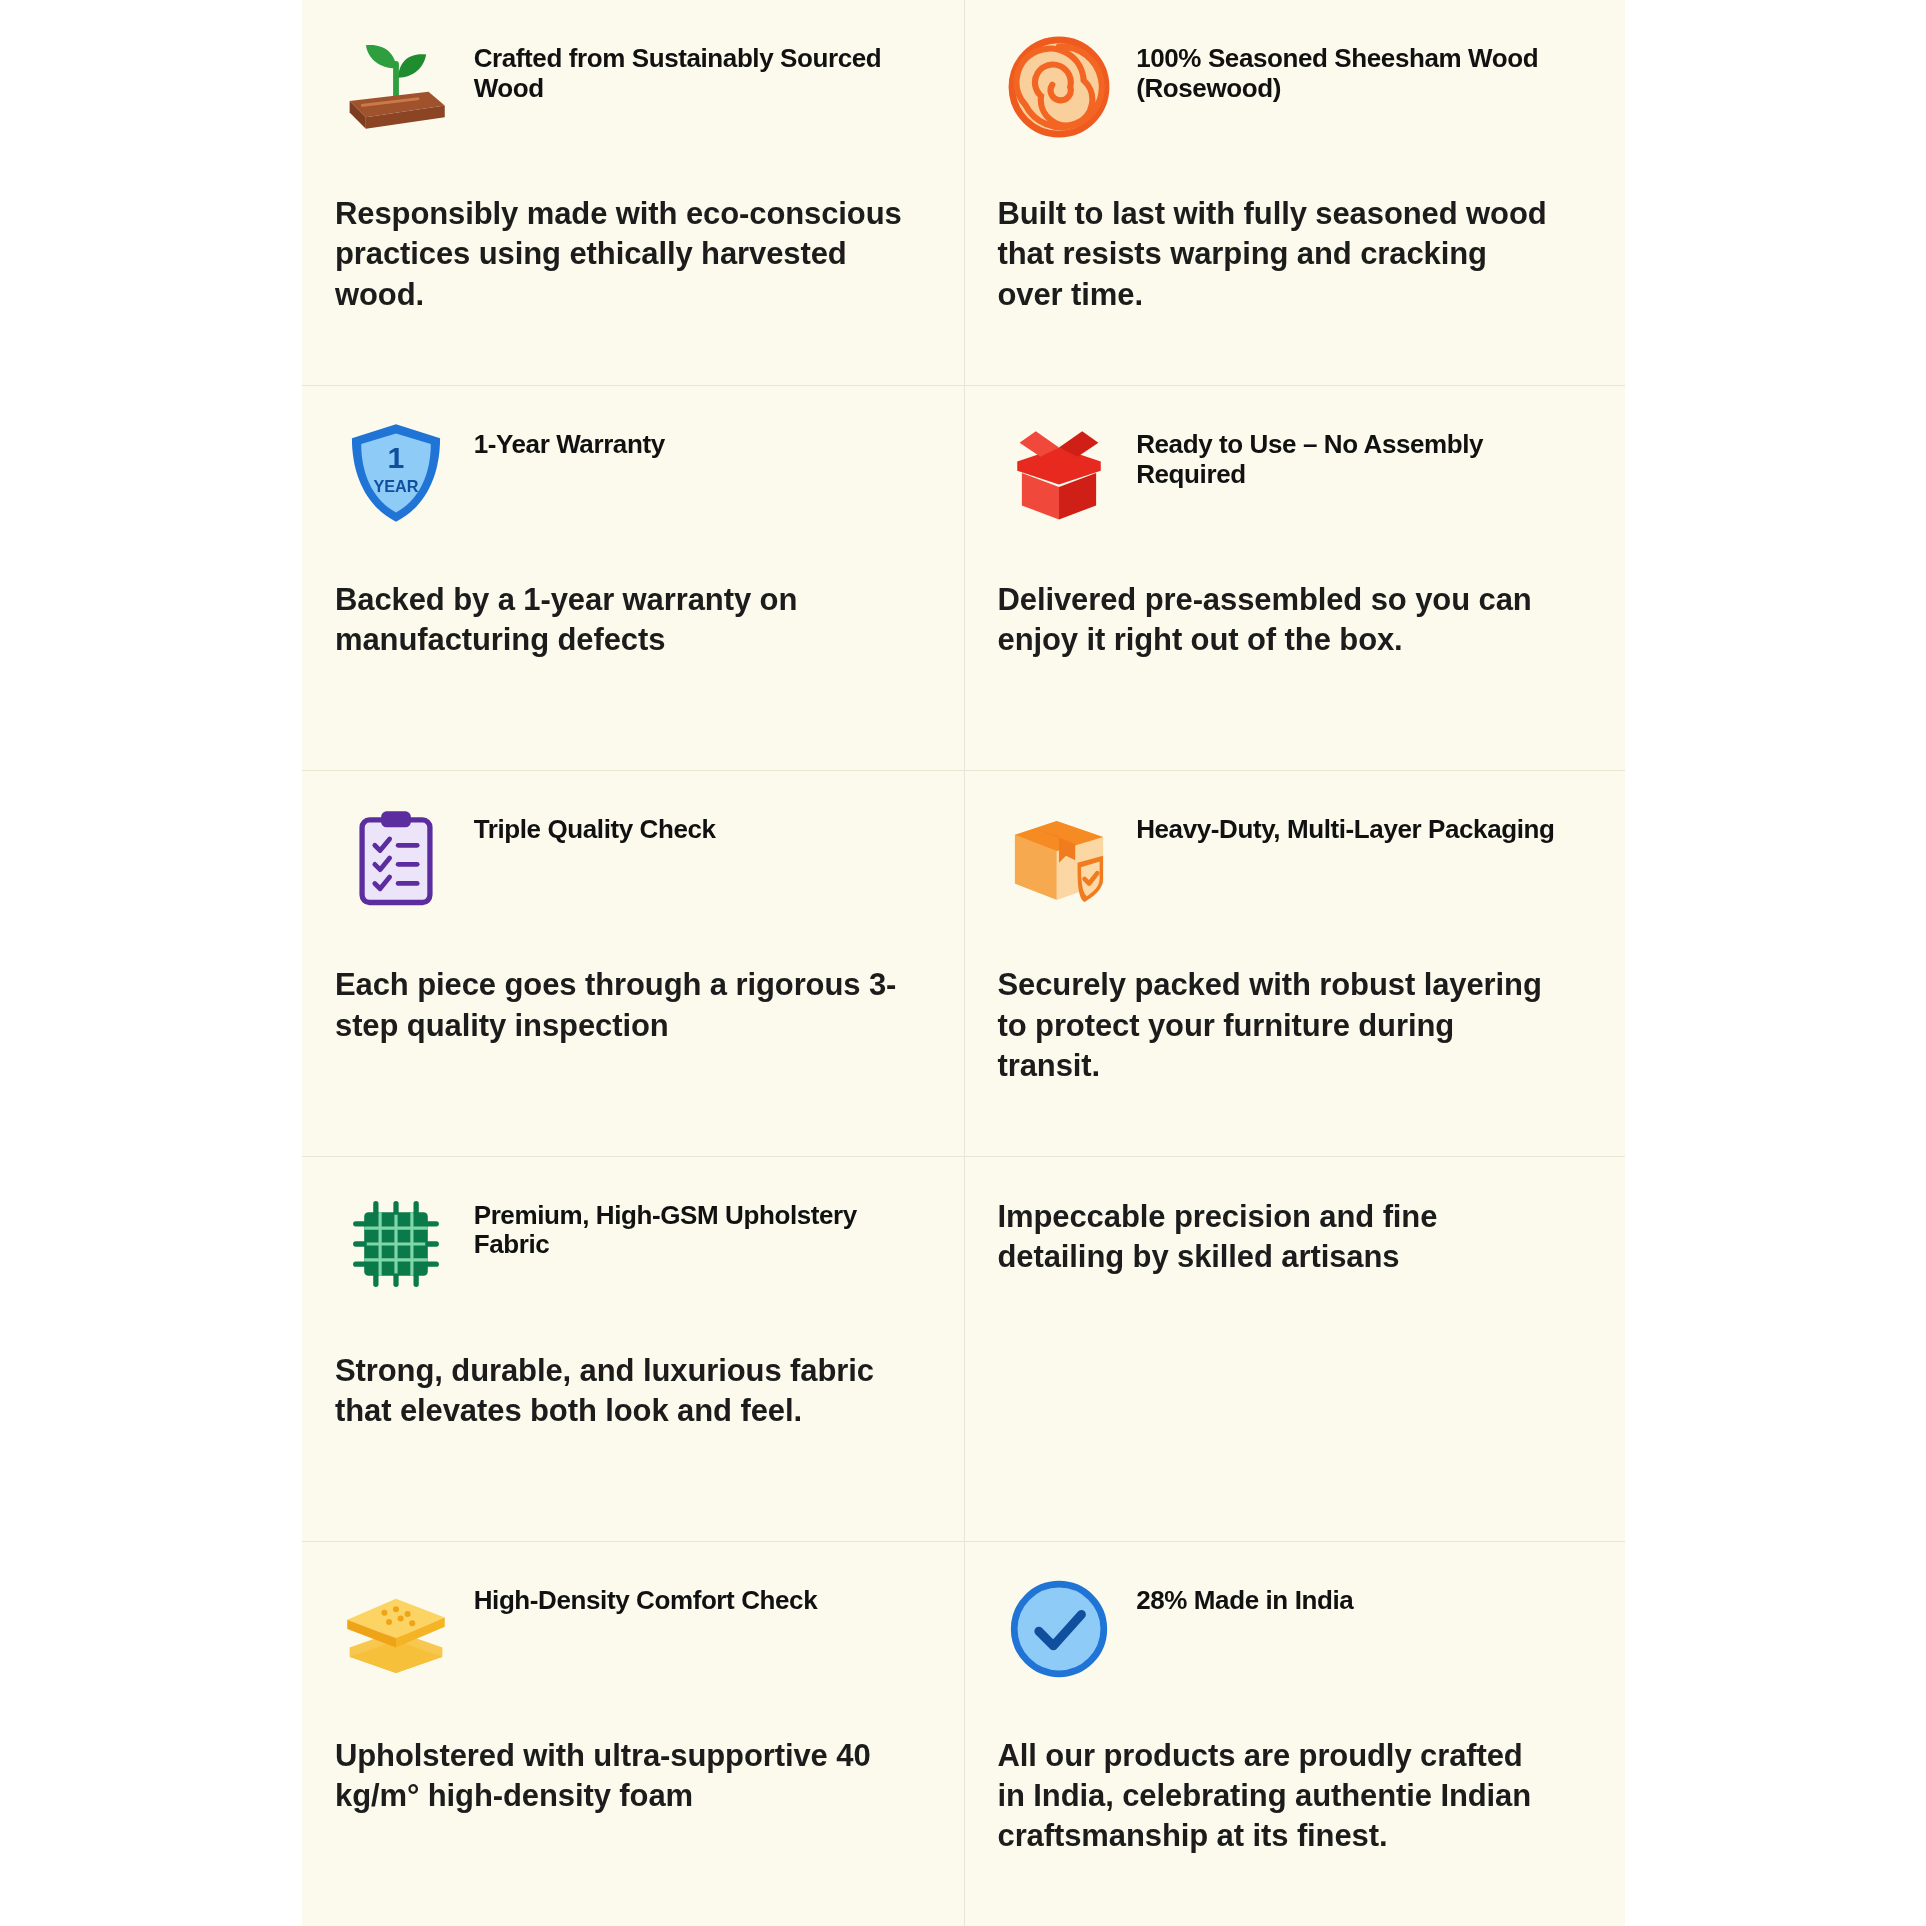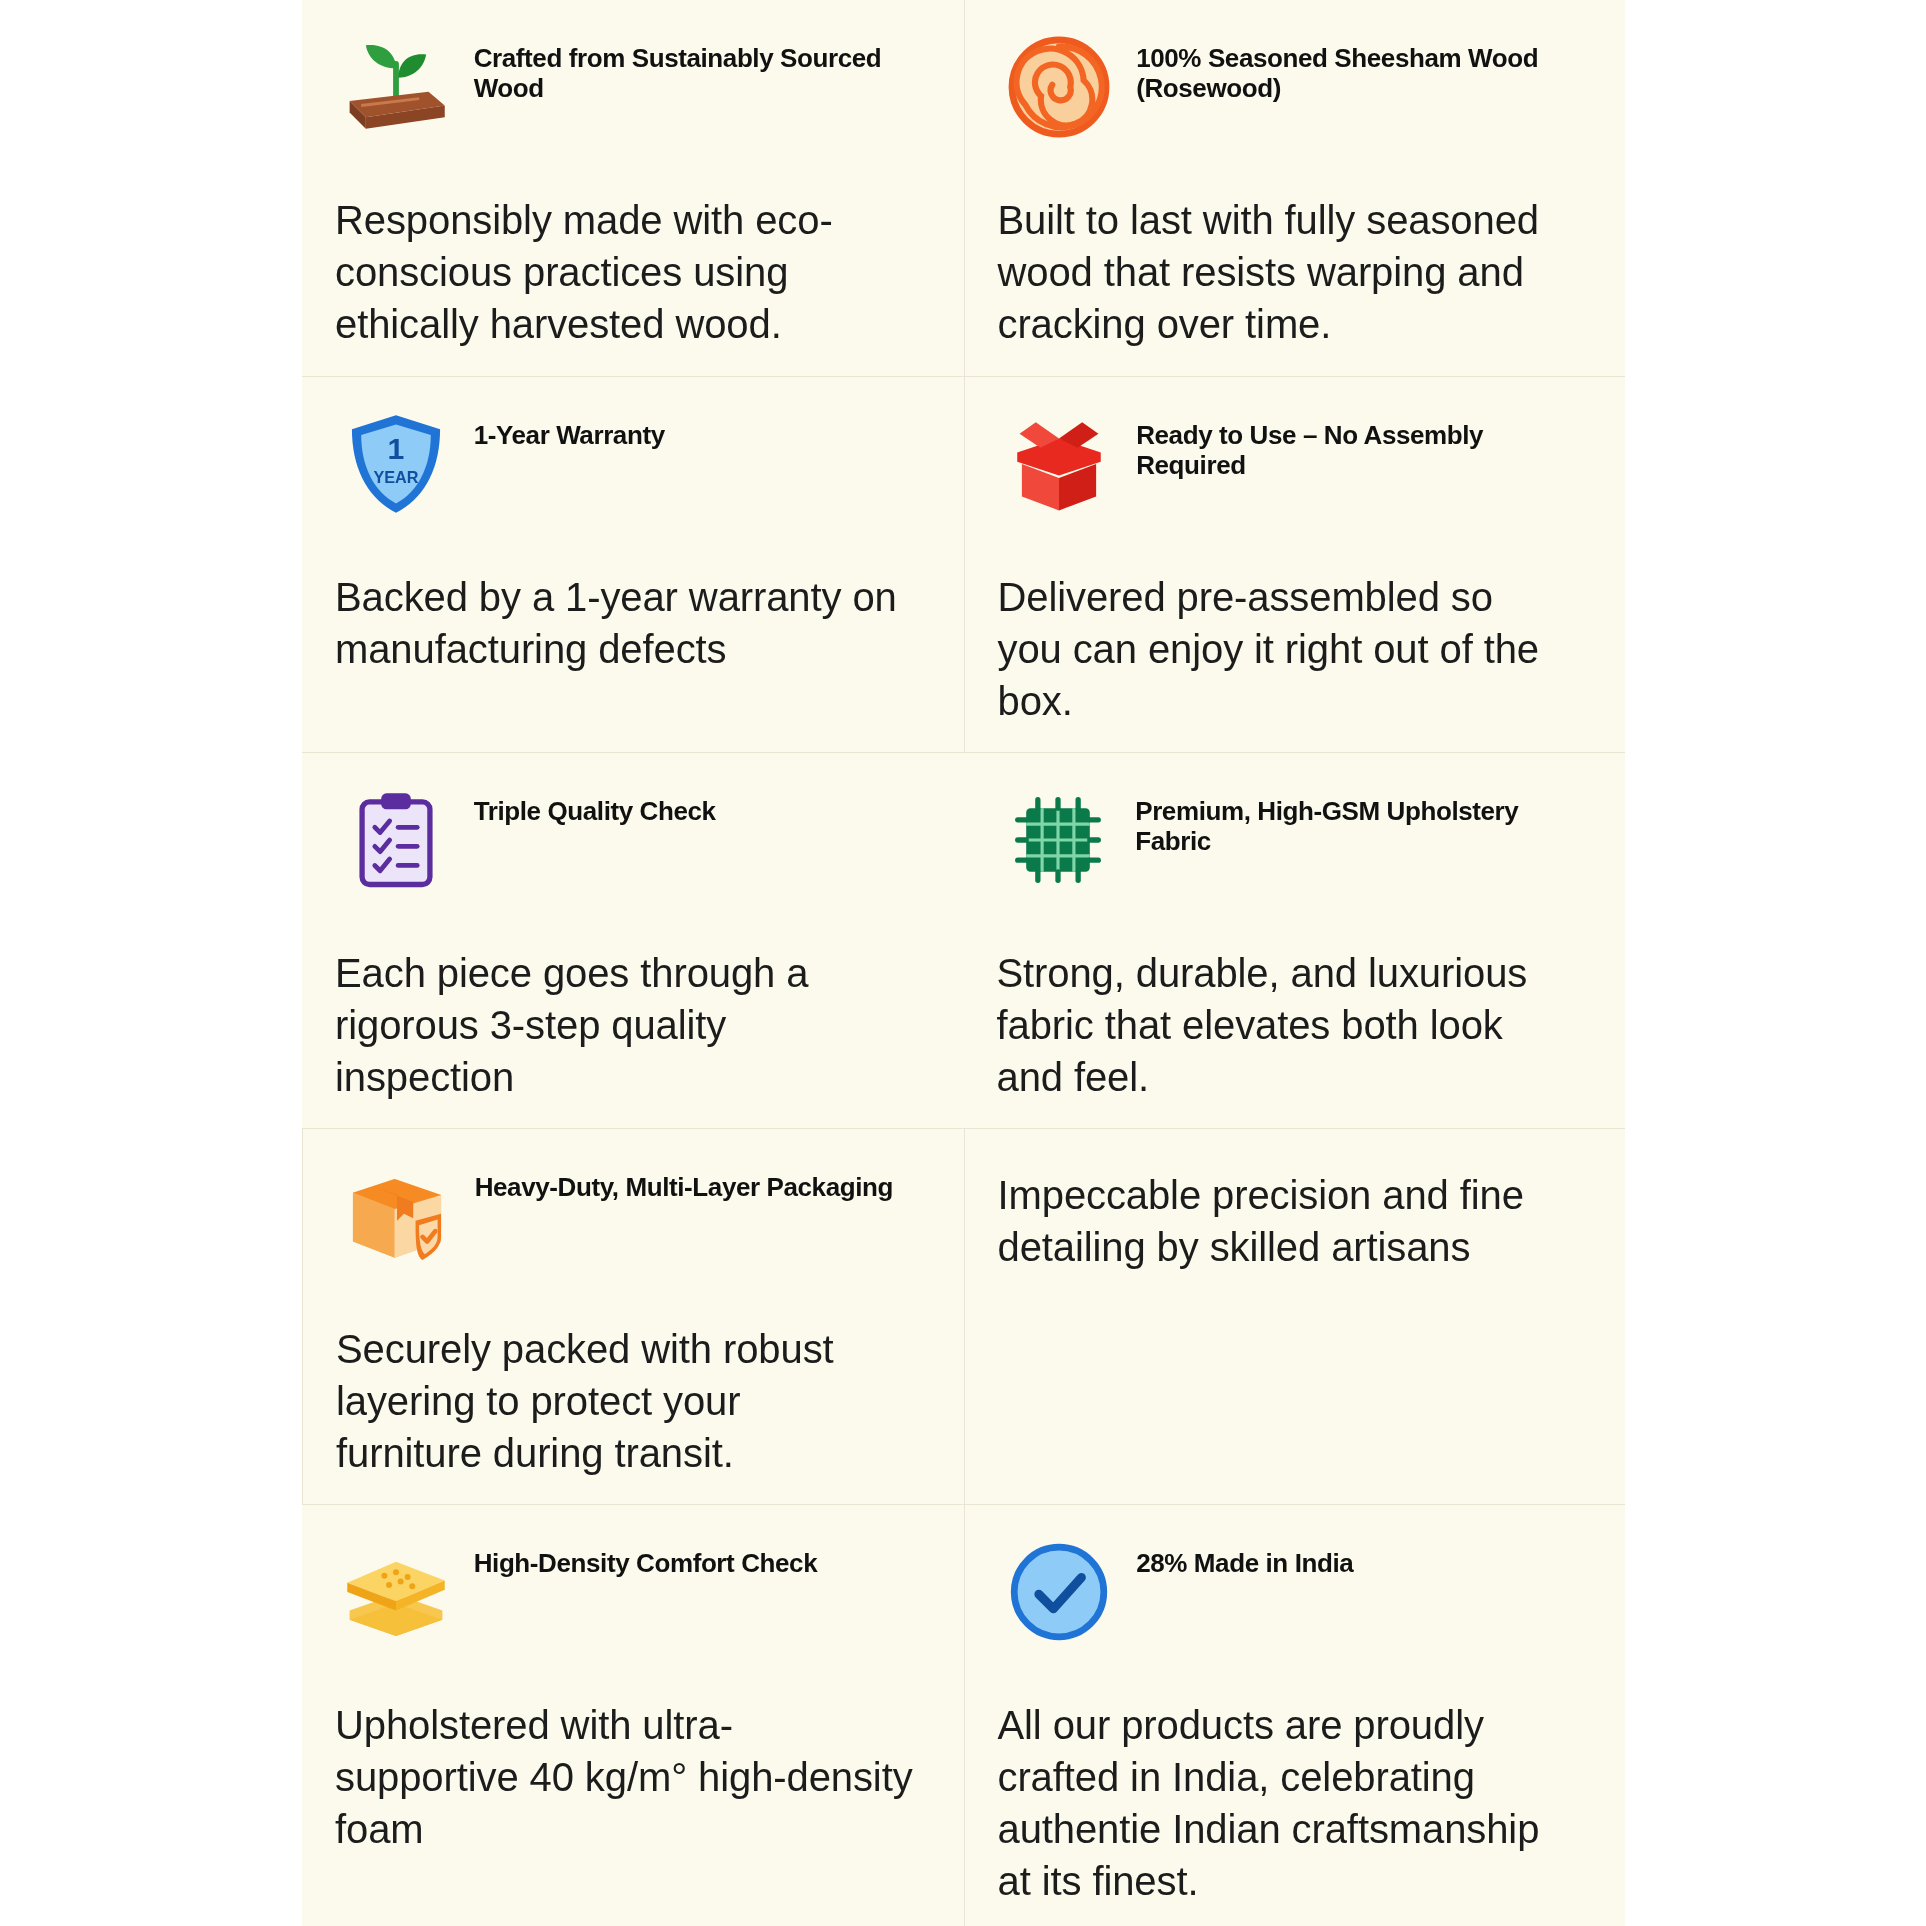--- a/index.html
+++ b/index.html
@@ -68,24 +68,24 @@
     font-size: 26px;
     line-height: 1.14;
     font-weight: 700;
     color: #111111;
     letter-spacing: -0.4px;
     padding-top: 18px;
     max-width: 424px;
   }
   .desc {
     margin-top: 14px;
-    font-size: 40px;
+    font-size: 31px;
     line-height: 1.30;
     color: #1c1c1c;
-    font-weight: 400;
+    font-weight: 700;
     letter-spacing: -0.1px;
     max-width: 578px;
   }
   .cell.c-right .desc { max-width: 552px; }
 </style>
 </head>
 <body>
 
 <div class="page">
   <div class="panel">
@@ -166,20 +166,39 @@
                 <path d="M30 74 l5 5 l9 -11"></path>
                 <path d="M52 38 h18"></path>
                 <path d="M52 56 h18"></path>
                 <path d="M52 74 h18"></path>
               </g>
             </svg>
           </span>
           <div class="title">Triple Quality Check</div>
         </div>
         <div class="desc">Each piece goes through a rigorous 3-step quality inspection</div>
+      </div>
+
+      <div class="cell c-right col-r row-b">
+        <div class="head">
+          <span class="icon">
+            <svg width="116" height="116" viewBox="0 0 100 100">
+              <path d="M12 30 L48 18 L88 32 L88 72 L48 86 L12 72 Z" fill="#fbc98a"></path>
+              <path d="M12 30 L48 44 L48 86 L12 72 Z" fill="#f6a94e"></path>
+              <path d="M48 44 L88 32 L88 72 L48 86 Z" fill="#fbd7a3"></path>
+              <path d="M12 30 L48 18 L88 32 L48 44 Z" fill="#f58b22"></path>
+              <path d="M28 24 L64 38 L64 52 L56 48 L50 54 L50 32 Z" fill="#f07c1f"></path>
+              <path d="M66 54 L88 48 L88 68 C88 78 78 84 72 88 C66 84 66 70 66 54 Z" fill="#f07c1f"></path>
+              <path d="M69 58 L85 53 L85 68 C85 75 78 80 74 83 C70 80 69 69 69 58 Z" fill="#fdd9a8"></path>
+              <path d="M72 68 l4 4 l7 -9" stroke="#f07c1f" stroke-width="4" fill="none" stroke-linecap="round" stroke-linejoin="round"></path>
+            </svg>
+          </span>
+          <div class="title">Heavy-Duty, Multi-Layer Packaging</div>
+        </div>
+        <div class="desc">Securely packed with robust layering to protect your furniture during transit.</div>
       </div>
 
       <div class="cell c-left row-b">
         <div class="head">
           <span class="icon">
             <svg width="106" height="106" viewBox="0 0 100 100">
               <rect x="20" y="20" width="60" height="60" rx="4" fill="#0b7a4b"></rect>
               <g stroke="#7fd6a8" stroke-width="3">
                 <path d="M20 35 L80 35"></path>
                   <path d="M20 50 L80 50"></path>
@@ -203,39 +222,20 @@
                   <path d="M80 69 L88 69"></path>
               </g>
             </svg>
           </span>
           <div class="title">Premium, High-GSM Upholstery Fabric</div>
         </div>
         <div class="desc">Strong, durable, and luxurious fabric that elevates both look and feel.</div>
       </div>
 
       <div class="cell c-right col-r row-b">
-        <div class="head">
-          <span class="icon">
-            <svg width="116" height="116" viewBox="0 0 100 100">
-              <path d="M12 30 L48 18 L88 32 L88 72 L48 86 L12 72 Z" fill="#fbc98a"></path>
-              <path d="M12 30 L48 44 L48 86 L12 72 Z" fill="#f6a94e"></path>
-              <path d="M48 44 L88 32 L88 72 L48 86 Z" fill="#fbd7a3"></path>
-              <path d="M12 30 L48 18 L88 32 L48 44 Z" fill="#f58b22"></path>
-              <path d="M28 24 L64 38 L64 52 L56 48 L50 54 L50 32 Z" fill="#f07c1f"></path>
-              <path d="M66 54 L88 48 L88 68 C88 78 78 84 72 88 C66 84 66 70 66 54 Z" fill="#f07c1f"></path>
-              <path d="M69 58 L85 53 L85 68 C85 75 78 80 74 83 C70 80 69 69 69 58 Z" fill="#fdd9a8"></path>
-              <path d="M72 68 l4 4 l7 -9" stroke="#f07c1f" stroke-width="4" fill="none" stroke-linecap="round" stroke-linejoin="round"></path>
-            </svg>
-          </span>
-          <div class="title">Heavy-Duty, Multi-Layer Packaging</div>
-        </div>
-        <div class="desc">Securely packed with robust layering to protect your furniture during transit.</div>
-      </div>
-
-      <div class="cell c-right col-r row-b">
         <div class="desc">Impeccable precision and fine detailing by skilled artisans</div>
       </div>
 
       <div class="cell c-left row-b">
         <div class="head">
           <span class="icon">
             <svg width="116" height="116" viewBox="0 0 100 100">
               <path d="M50 60 L90 74 L50 88 L10 74 Z" fill="#f5b425"></path>
               <path d="M10 66 L50 52 L90 66 L90 74 L50 88 L10 74 Z" fill="#f7c13e" opacity="0.9"></path>
               <path d="M50 24 L92 40 L50 58 L8 42 Z" fill="#fbd464"></path>

